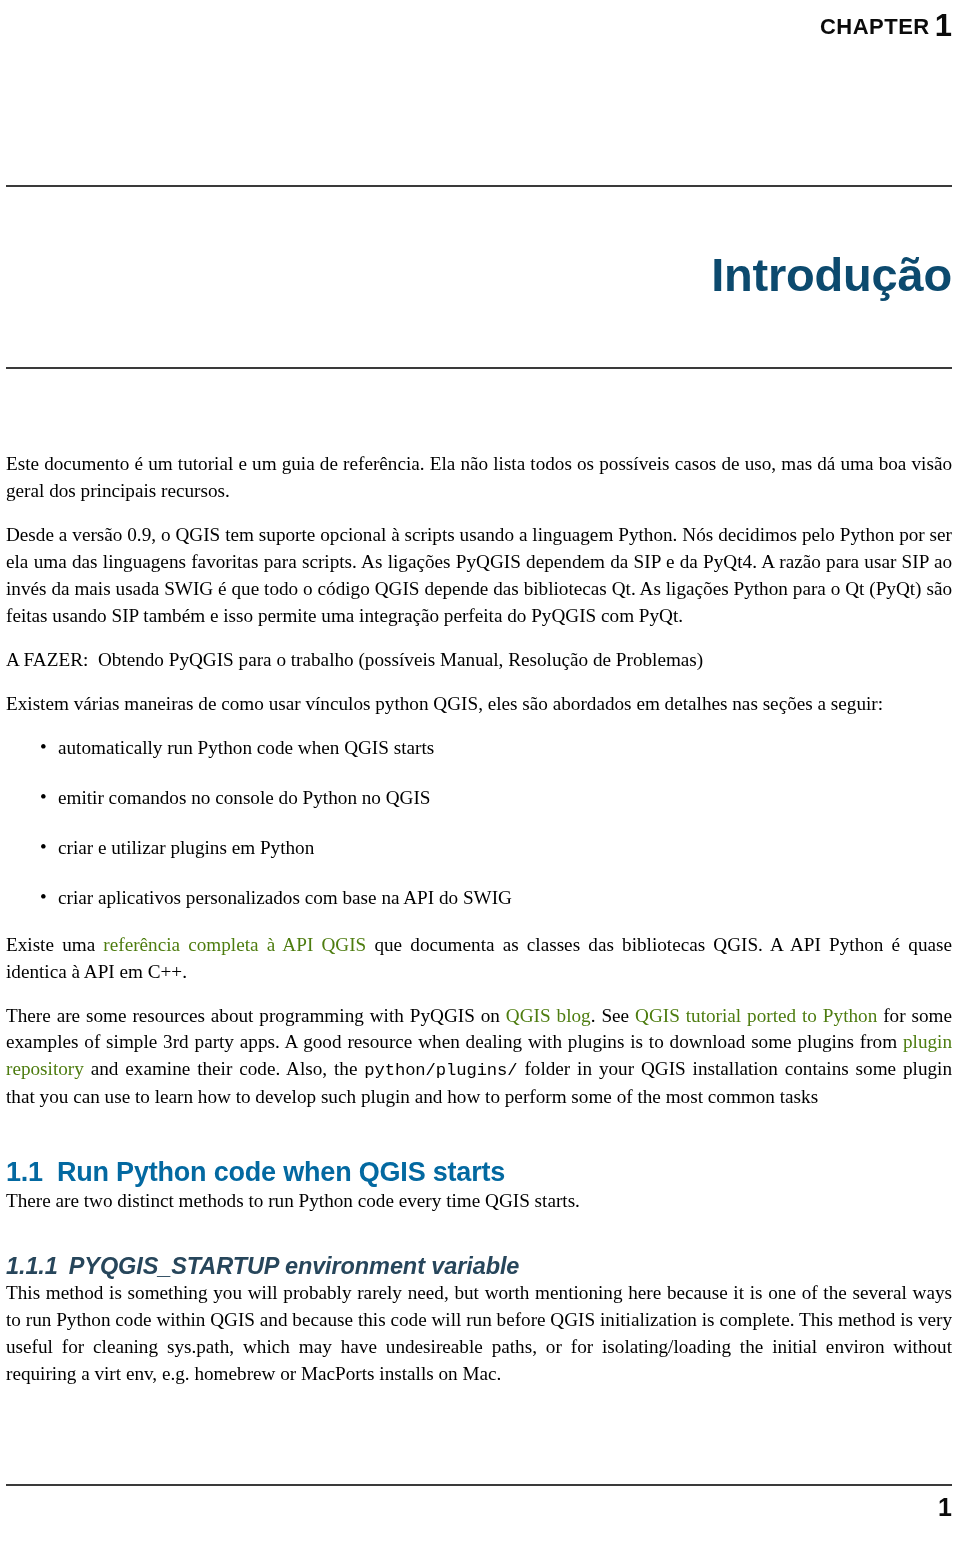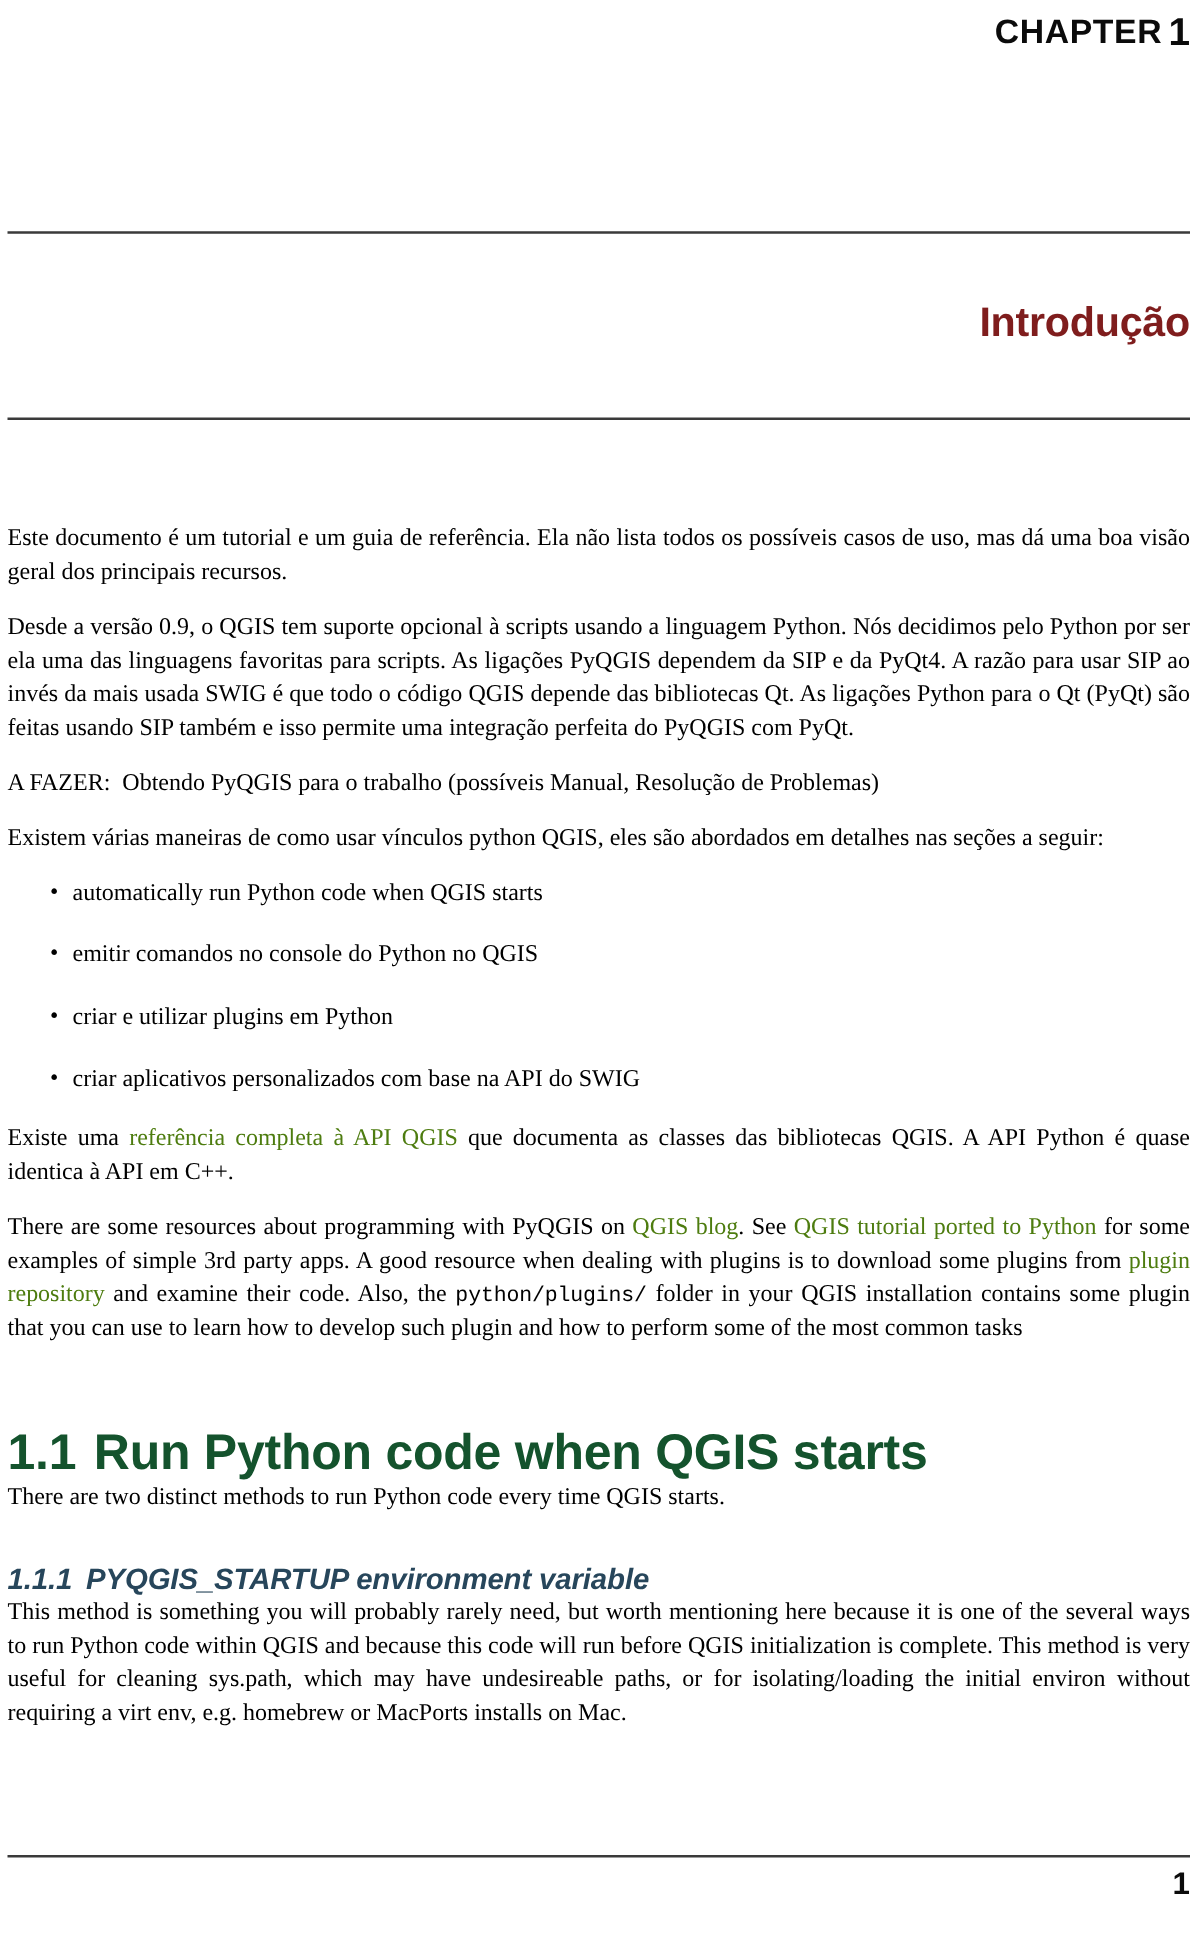--- a/index.html
+++ b/index.html
@@ -36,21 +36,21 @@
   .chapter-header {
     text-align: right;
     font-family: "Liberation Sans", "DejaVu Sans", sans-serif;
     font-weight: bold;
     color: #0b0b0b;
     padding-top: 8px;
     line-height: 1;
     letter-spacing: 0.3px;
   }
   .chapter-word {
-    font-size: 27px;
+    font-size: 22px;
     letter-spacing: 0.5px;
   }
   .chapter-num {
     font-size: 31px;
     letter-spacing: 0px;
     margin-left: 5px;
     position: relative;
     top: 2px;
   }
 
@@ -61,22 +61,22 @@
     margin: 0;
     width: 100%;
     height: 0;
   }
   .title-rule-top { margin-top: 146px; }
   .title-rule-bottom { margin-top: 0; }
 
   .chapter-title {
     font-family: "Liberation Sans", "DejaVu Sans", sans-serif;
     font-weight: bold;
-    font-size: 33px;
-    color: #7f1d1d;
+    font-size: 47px;
+    color: #0c4a6e;
     text-align: right;
     padding: 32px 0 36px 0;
     line-height: 1.05;
     letter-spacing: -0.2px;
   }
 
   
   .body-block { margin-top: 82px; }
 
   p.para {
@@ -124,23 +124,23 @@
     left: 34px;
     top: -1px;
     font-size: 19px;
     line-height: 1.4;
   }
 
   
   h2.sec {
     font-family: "Liberation Sans", "DejaVu Sans", sans-serif;
     font-weight: bold;
-    font-size: 40px;
-    color: #14532d;
-    margin: 62px 0 0 0;
+    font-size: 27px;
+    color: #0369a1;
+    margin: 46px 0 0 0;
     line-height: 1.15;
     letter-spacing: -0.2px;
   }
   h2.sec .num { margin-right: 14px; }
 
   h3.subsec {
     font-family: "Liberation Sans", "DejaVu Sans", sans-serif;
     font-weight: bold;
     font-size: 23.5px;
     color: #27465b;

